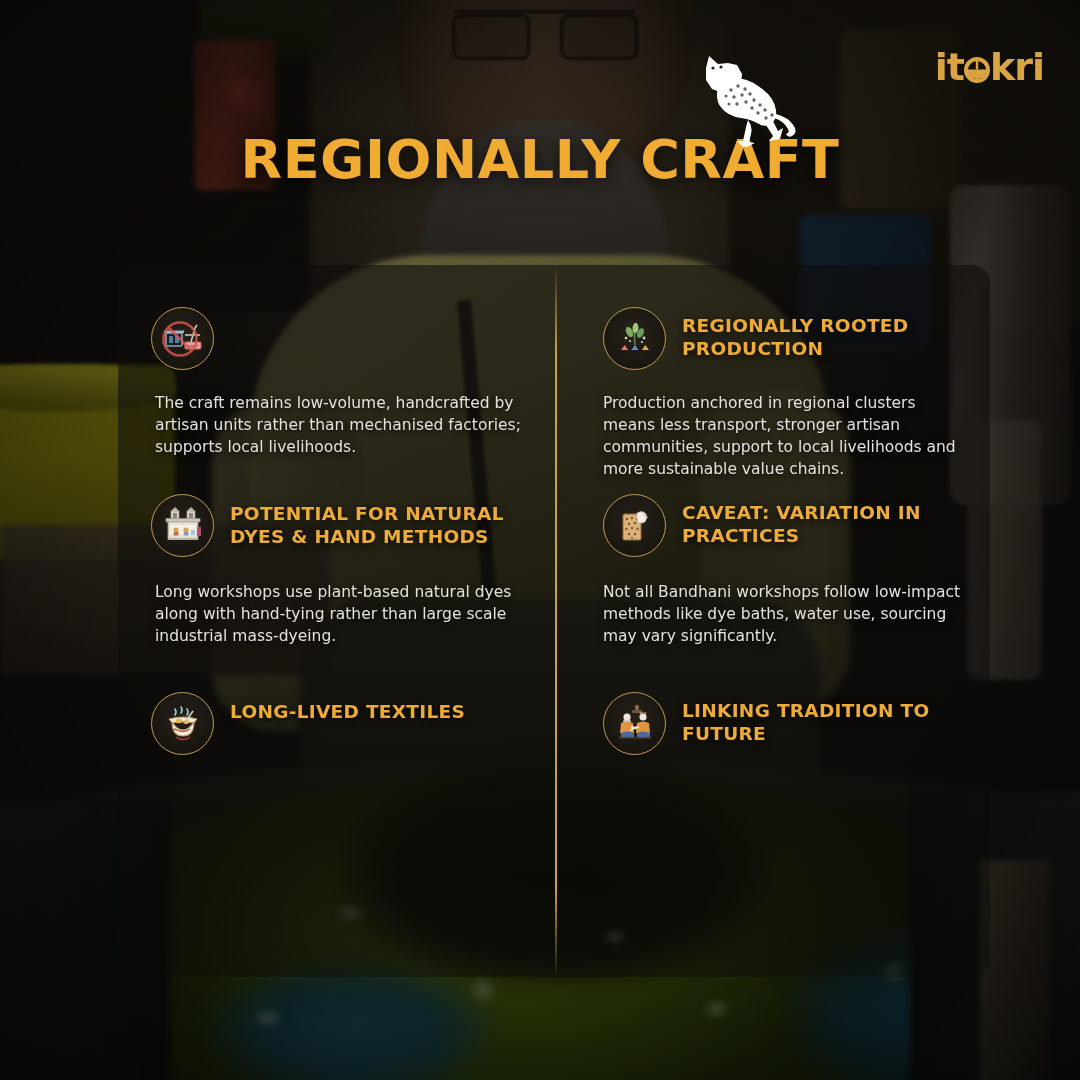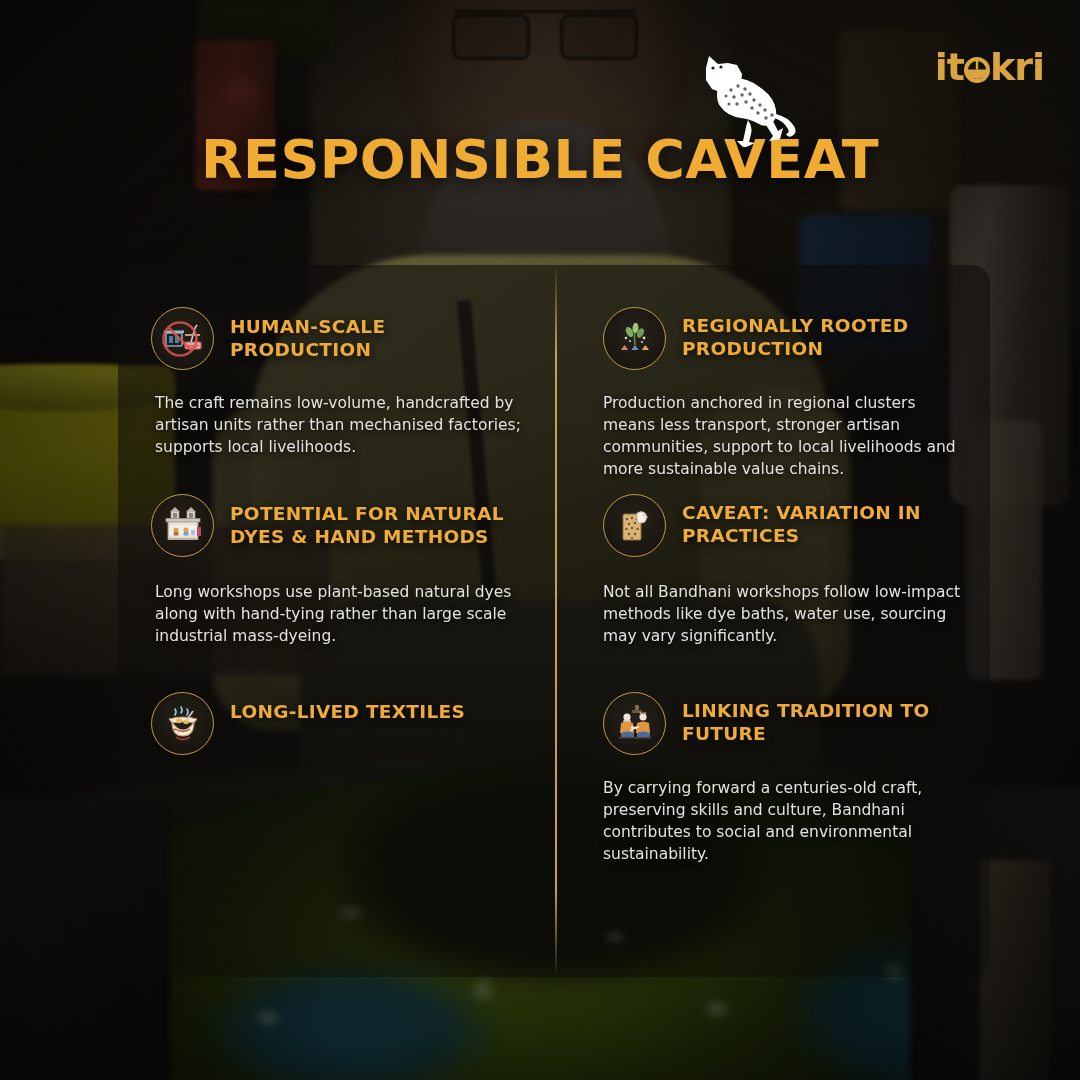--- a/index.html
+++ b/index.html
@@ -367,21 +367,21 @@
           <circle cx="39" cy="52" r="1.5"></circle>
       </g>
       <g fill="#1f1f1f">
         <circle cx="23" cy="16" r="1.6"></circle>
           <circle cx="31" cy="15" r="1.6"></circle>
       </g>
     </svg>
   </div>
 
   <h1 class="title">
-    <span class="l2">RESPONSIBLE CAVEAT</span>
+    <span class="l2">REGIONALLY CRAFT</span>
   </h1>
 
   <div class="panel"></div>
   <div class="divider"></div>
 
   <div class="grid">
 
     <div class="cell col-l row-1">
       <div class="head-row">
         <div class="icon-circle">
@@ -392,21 +392,20 @@
             <rect x="3" y="13.5" width="20" height="2.6" fill="#9fb6c6"></rect>
             <rect x="24" y="25" width="16" height="7" rx="1.4" fill="#e8a9a2" stroke="#b9635c" stroke-width="1.2"></rect>
             <path d="M26 28.5 h12 M26 30 h10" stroke="#b9635c" stroke-width="1"></path>
             <path d="M30 25 l4 -14" stroke="#cfcfcf" stroke-width="1.6"></path>
             <path d="M34 11 l2 -3" stroke="#cfcfcf" stroke-width="1.6"></path>
             <rect x="24" y="17" width="15" height="2" fill="#b9a07f"></rect>
             <circle cx="19" cy="22" r="16.5" fill="none" stroke="#d9554e" stroke-width="2.6" opacity=".85"></circle>
             <path d="M8 11 L30 33" stroke="#d9554e" stroke-width="2.6" opacity=".85"></path>
           </svg>
         </div>
-        <div class="card-title">HUMAN-SCALE PRODUCTION</div>
       </div>
       <div class="card-body">The craft remains low-volume, handcrafted by artisan units rather than mechanised factories; supports local livelihoods.</div>
     </div>
 
     <div class="cell col-r row-1">
       <div class="head-row">
         <div class="icon-circle">
           <svg width="44" height="44" viewBox="0 0 44 44">
             <path d="M22 28 q-1 -9 0 -14" stroke="#5c8a4a" stroke-width="1.6" fill="none"></path>
             <ellipse cx="16.5" cy="15" rx="3.2" ry="5.4" fill="#7fae63" transform="rotate(-25 16.5 15)"></ellipse>
@@ -513,17 +512,16 @@
             <circle cx="31" cy="16" r="3.6" fill="#efe6dc"></circle>
             <path d="M28 13.5 q3 -2.5 6 0 l.4 -2 l-6.8 0 z" fill="#d9b073"></path>
             <path d="M25 22 q6 -3 12 0 l1 10 l-14 0 z" fill="#e0953f"></path>
             <path d="M25 32 q6 -3 13 0 l0 4 l-13 0 z" fill="#4a6aa0"></path>
             <path d="M26 26 q-5 1 -7 3" stroke="#efe6dc" stroke-width="2" fill="none" stroke-linecap="round"></path>
             <rect x="7" y="36" width="32" height="1.6" fill="#6e5a44" opacity=".6"></rect>
           </svg>
         </div>
         <div class="card-title">LINKING TRADITION TO FUTURE</div>
       </div>
-      <div class="card-body">By carrying forward a centuries-old craft, preserving skills and culture, Bandhani contributes to social and environmental sustainability.</div>
     </div>
 
   </div>
 </div>
 
 </body></html>

